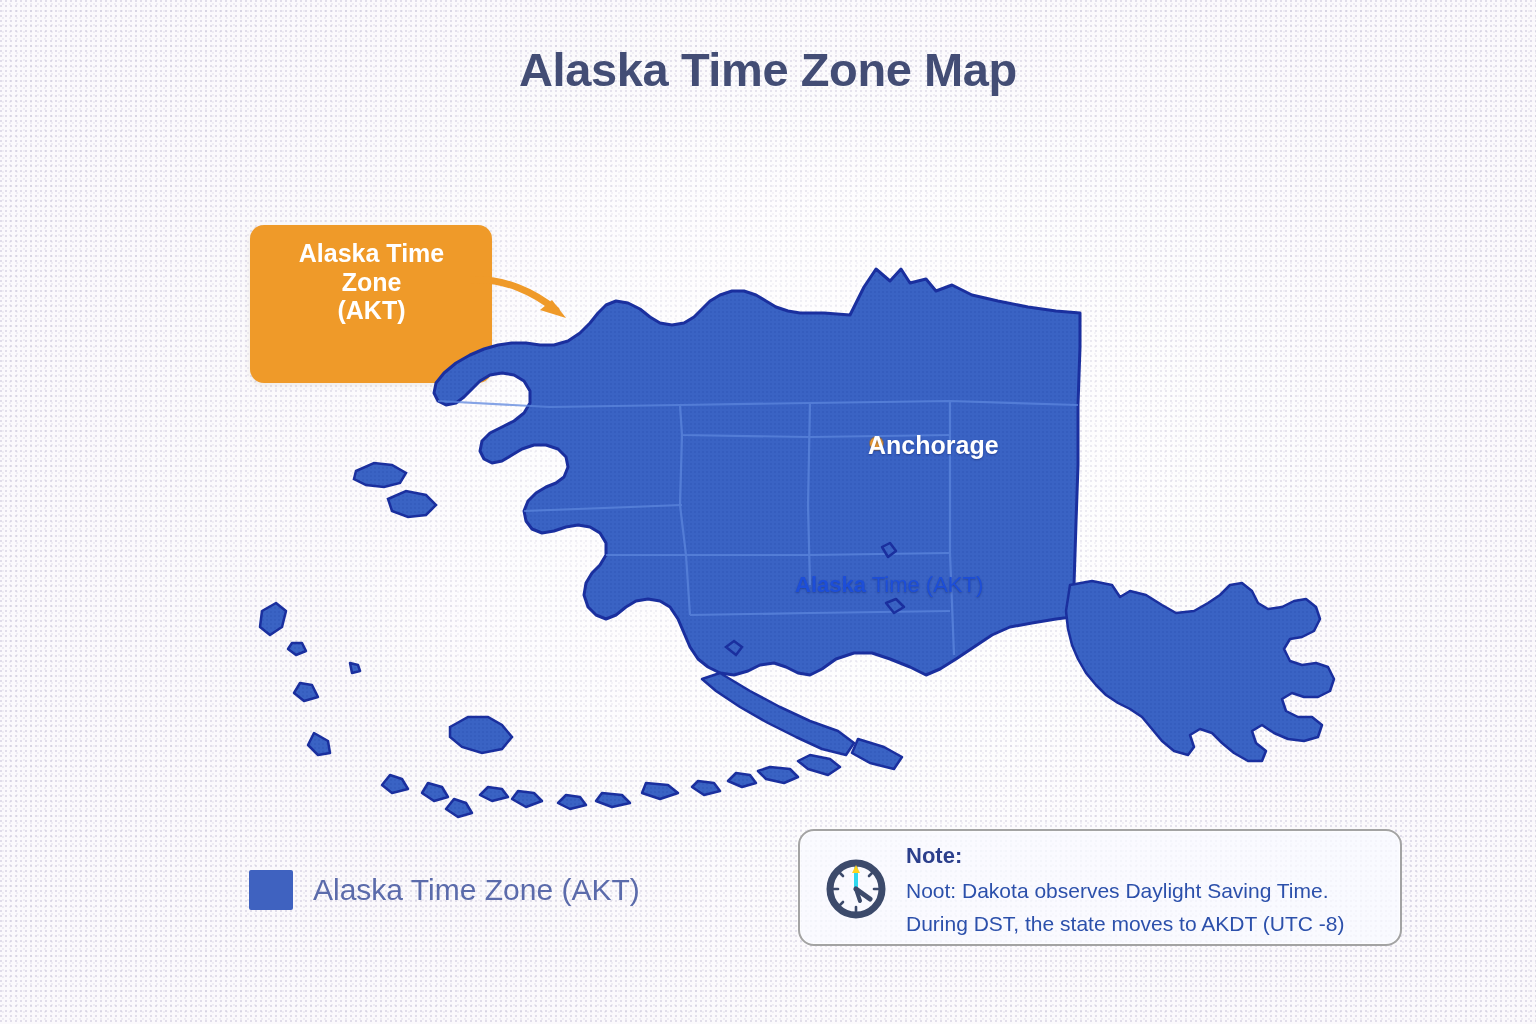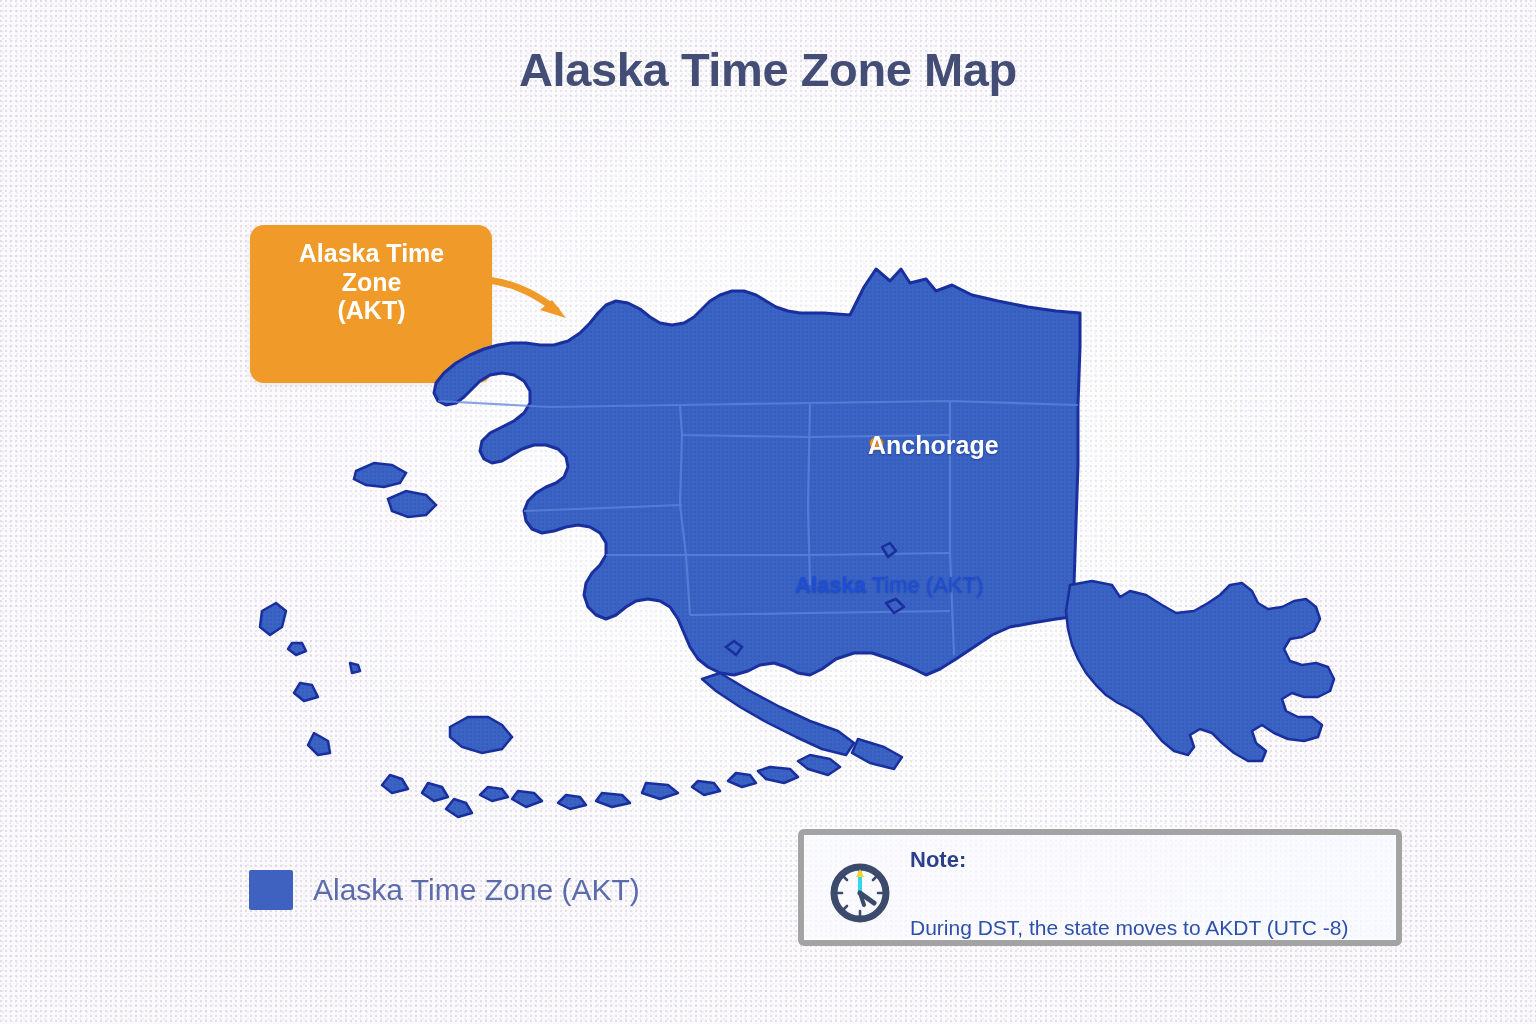--- a/index.html
+++ b/index.html
@@ -167,22 +167,22 @@
   }
 
   
   .note-box {
     position: absolute;
     left: 798px;
     top: 829px;
     width: 604px;
     height: 117px;
     box-sizing: border-box;
-    border: 6px solid #a3a3a3;
-    border-radius: 6px;
+    border: 2px solid #a3a3a3;
+    border-radius: 16px;
     background: rgba(248,250,255,0.78);
     box-shadow: inset 0 0 0 1px rgba(255,255,255,0.6);
   }
   .note-clock {
     position: absolute;
     left: 24px;
     top: 26px;
     width: 64px;
     height: 64px;
   }
@@ -347,16 +347,17 @@
         <line x1="48" y1="16" x2="45" y2="19"></line>
         <line x1="16" y1="48" x2="19" y2="45"></line>
         <line x1="16" y1="16" x2="19" y2="19"></line>
       </g>
       <line x1="32" y1="32" x2="32" y2="12" stroke="#2fd8ee" stroke-width="4" stroke-linecap="round"></line>
       <path d="M32,8 L36,16 L28,16 Z" fill="#ffd21e"></path>
       <line x1="32" y1="32" x2="46" y2="42" stroke="#3c4a6b" stroke-width="5" stroke-linecap="round"></line>
       <line x1="32" y1="32" x2="36" y2="44" stroke="#3c4a6b" stroke-width="4" stroke-linecap="round"></line>
     </svg>
     <div class="note-title">Note:</div>
+    <div class="note-line1">Noot: Dakota observes Daylight Saving Time.</div>
     <div class="note-line2">During DST, the state moves to AKDT (UTC -8)</div>
   </div>
 
 </div>
 
 </body></html>

